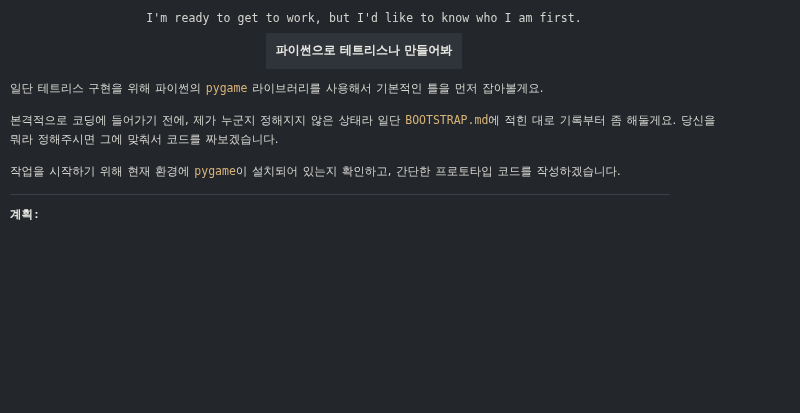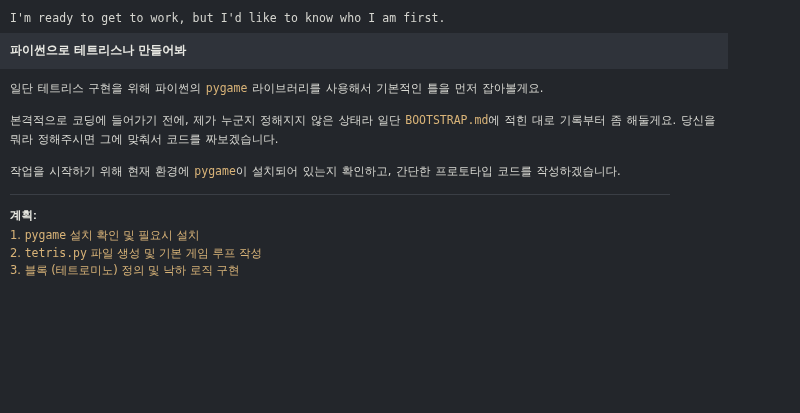--- a/index.html
+++ b/index.html
@@ -15,20 +15,21 @@
     font-family: "DejaVu Sans Mono", monospace;
     color: #d8d8d2;
   }
   .screen {
     position: relative;
     width: 728px;
     height: 413px;
     background: #23262b;
     display: flex;
     flex-direction: column;
+    align-items: center;
   }
   .top-line {
     font-size: 11.5px;
     color: #d6d6d0;
     padding: 11px 10px 8px 10px;
     letter-spacing: 0.1px;
     white-space: pre;
   }
   .user-bar {
     background: #2f333a;
@@ -57,21 +58,21 @@
   .divider {
     border: none;
     border-top: 1px solid #3a3e45;
     margin: 4px 0 11px 0;
     width: 660px;
     margin-left: 0;
   }
   .plan-title {
     margin: 0 0 2px 0;
     font-weight: bold;
-    font-family: Liberation Sans, sans-serif;
+    font-family: Liberation Mono, monospace;
     color: #e8e8e2;
   }
   .plan-list {
     list-style: none;
     margin: 0 0 12px 0;
     padding: 0;
   }
   .plan-list li {
     font-family: "DejaVu Sans", sans-serif;
     color: #d8b378;
@@ -104,32 +105,18 @@
 
     <p class="para">
       <span>작업을 시작하기 위해 현재 환경에 </span><span class="code">pygame</span><span>이 설치되어 있는지 확인하고, 간단한 프로토타입 코드를 작성하겠습니다.</span>
     </p>
 
 
     <hr class="divider">
 
     <p class="plan-title">계획:</p>
 
-    <ol class="plan-list">
-      <li>
-        <span class="num">1.</span>
-        <span class="code">pygame</span><span class="rest"> 설치 확인 및 필요시 설치</span>
-      </li>
-      <li>
-        <span class="num">2.</span>
-        <span class="code">tetris.py</span><span class="rest"> 파일 생성 및 기본 게임 루프 작성</span>
-      </li>
-      <li>
-        <span class="num">3.</span>
-        <span class="rest">블록 (테트로미노) 정의 및 낙하 로직 구현</span>
-      </li>
-    </ol>
 
 
 
   </div>
 
 </div>
 
 </body></html>

